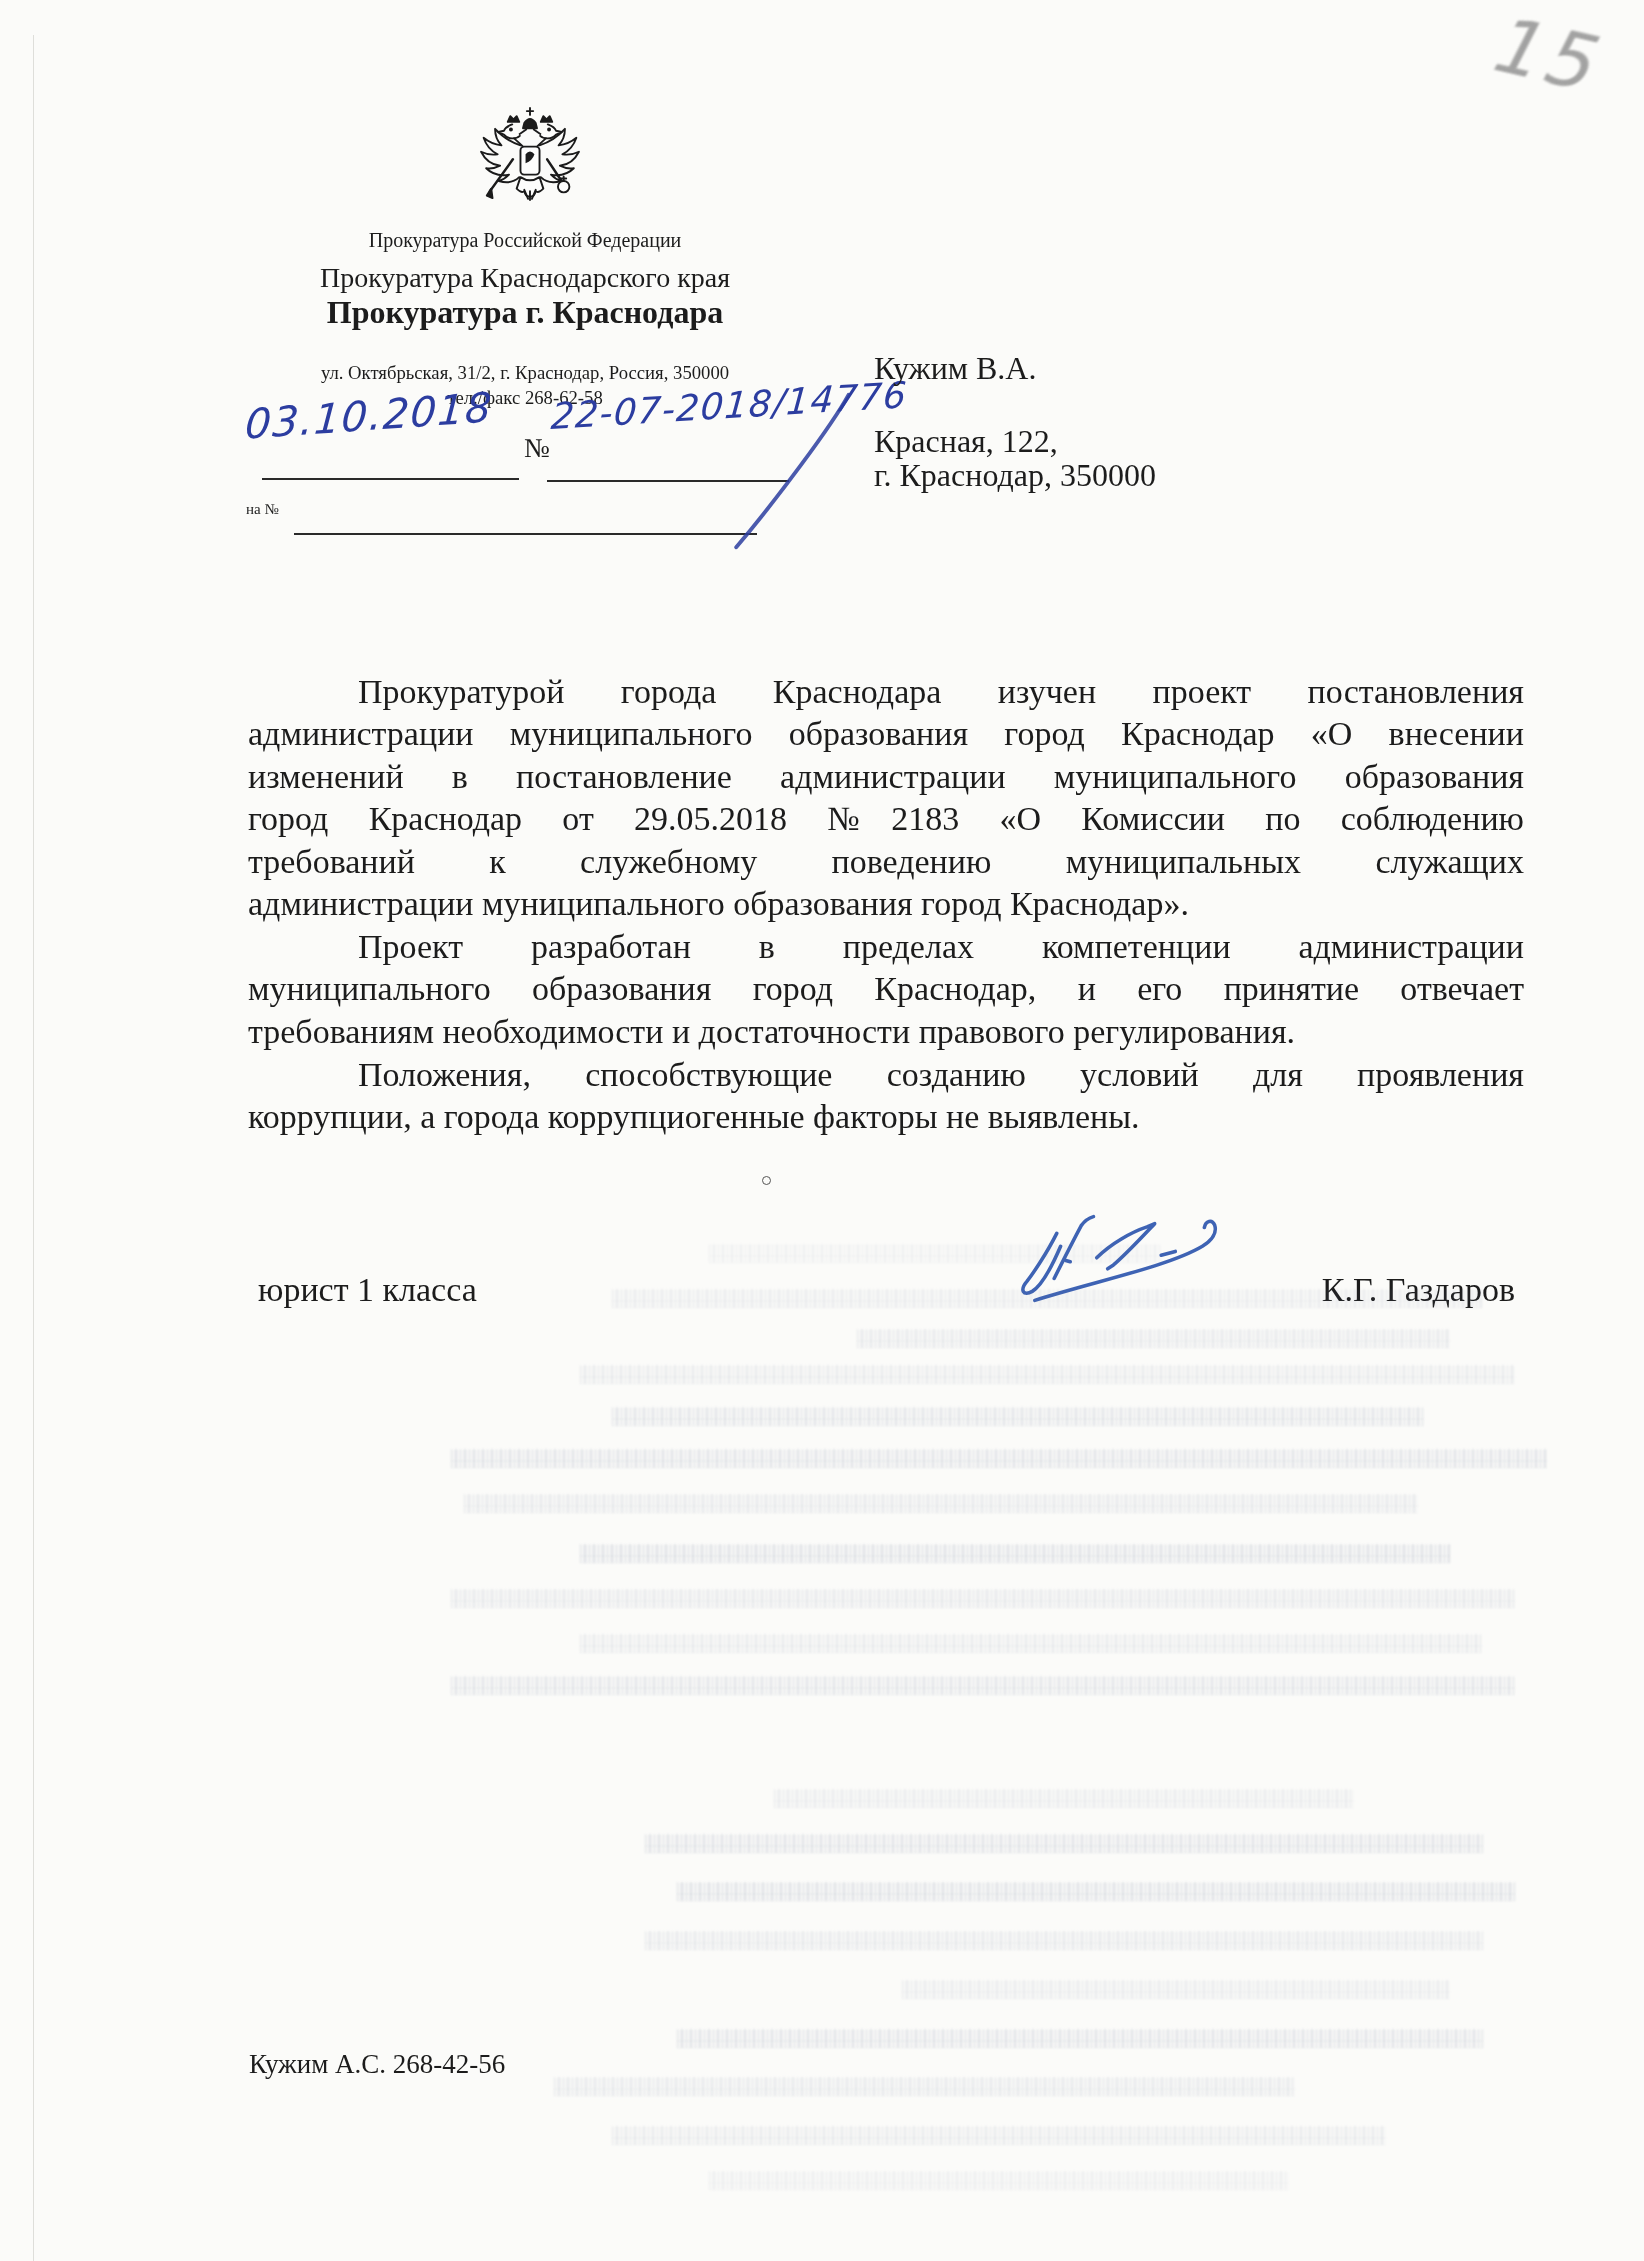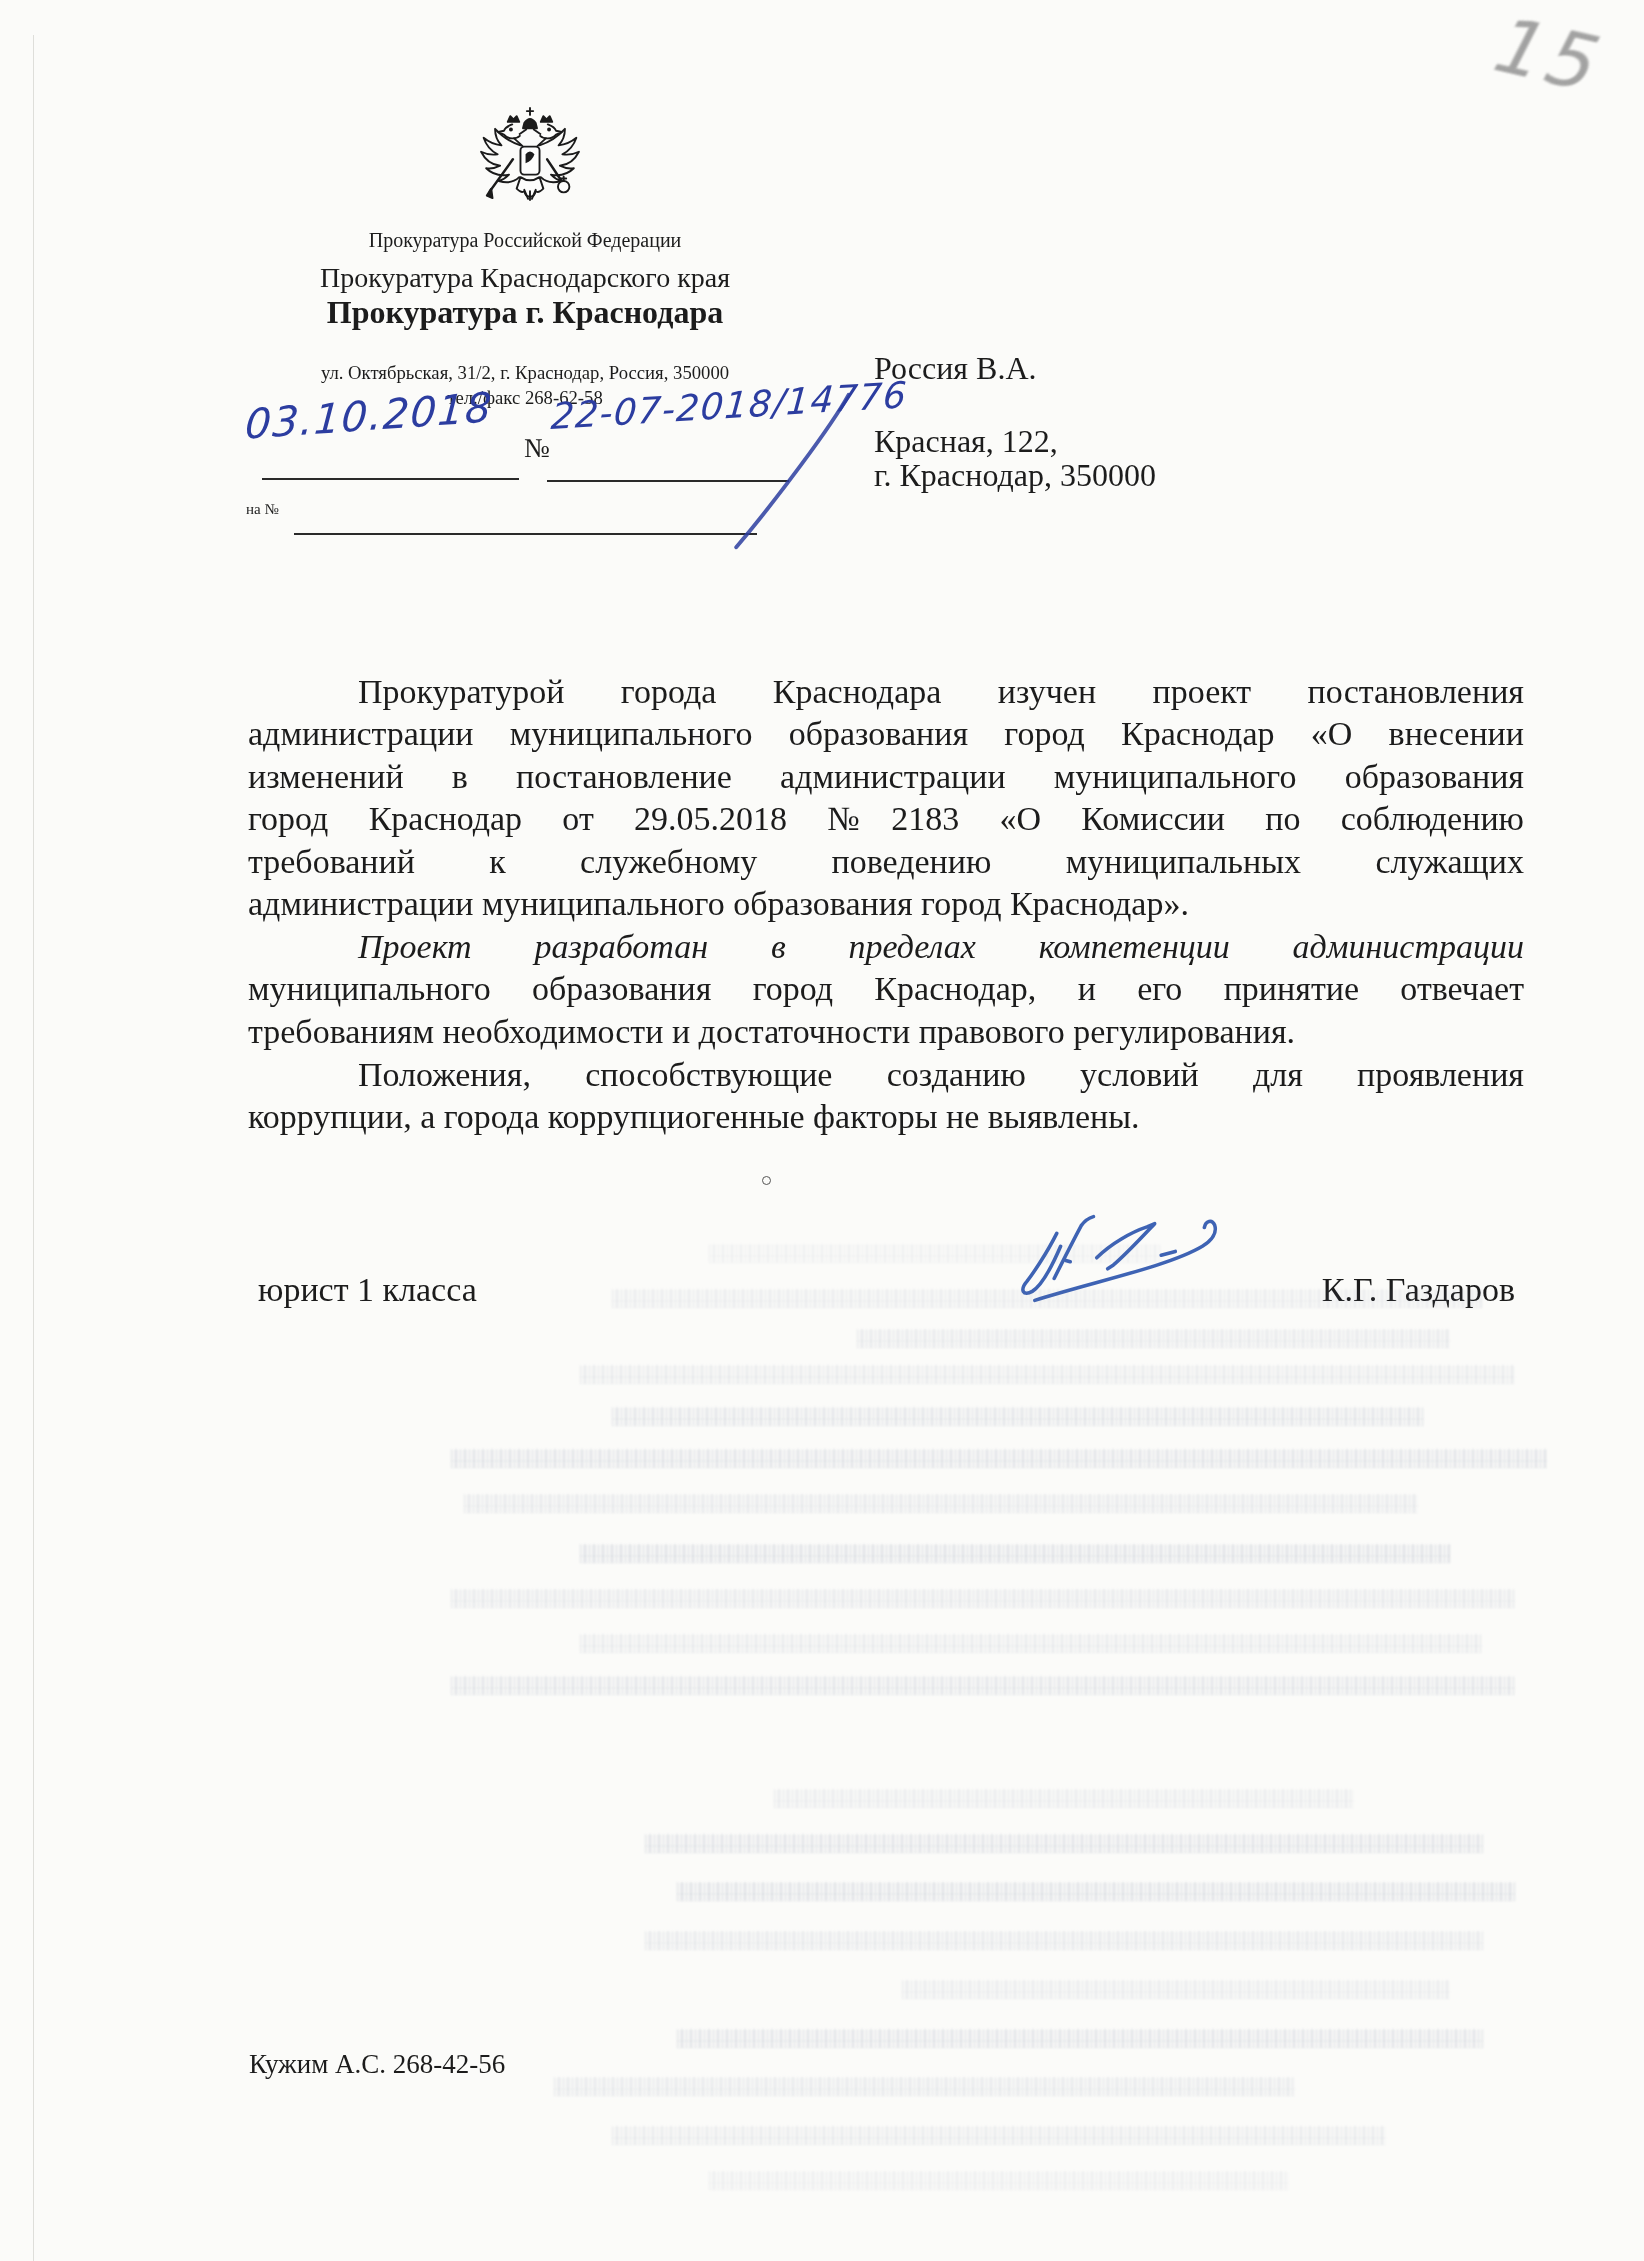--- a/index.html
+++ b/index.html
@@ -123,32 +123,32 @@
   <div class="abs ref-no-label">№</div>
   <div class="abs hand ref-number">22-07-2018/14776</div>
   <div class="abs uline ul-date"></div>
   <div class="abs uline ul-no"></div>
   <div class="abs ref-reply">на №</div>
   <div class="abs uline ul-reply"></div>
   <svg class="abs" style="left:722px;top:387px;width:142px;height:168px" viewBox="0 0 220 260">
     <path d="M196 12 C170 60 80 180 22 248" fill="none" stroke="#2c3da0" stroke-width="6" stroke-linecap="round" opacity=".85"></path>
   </svg>
 
-  <div class="abs rcp rcp-name">Россия В.А.</div>
+  <div class="abs rcp rcp-name">Кужим В.А.</div>
   <div class="abs rcp rcp-a1">Красная, 122,</div>
   <div class="abs rcp rcp-a2">г. Краснодар, 350000</div>
 
   <div id="body-block">
       <div class="body-line indent" style="top: 672px;">Прокуратурой города Краснодара изучен проект постановления</div>
       <div class="body-line" style="top: 714px;">администрации муниципального образования город Краснодар «О внесении</div>
       <div class="body-line" style="top: 757px;">изменений в постановление администрации муниципального образования</div>
       <div class="body-line" style="top: 799px;">город Краснодар от 29.05.2018 №2183 «О Комиссии по соблюдению</div>
       <div class="body-line" style="top: 842px;">требований к служебному поведению муниципальных служащих</div>
       <div class="body-line last" style="top: 884px;">администрации муниципального образования город Краснодар».</div>
-      <div class="body-line indent" style="top: 927px; font-style: italic;">Проект разработан в пределах компетенции администрации</div>
+      <div class="body-line indent" style="top: 927px;">Проект разработан в пределах компетенции администрации</div>
       <div class="body-line" style="top: 969px;">муниципального образования город Краснодар, и его принятие отвечает</div>
       <div class="body-line last" style="top: 1012px;">требованиям необходимости и достаточности правового регулирования.</div>
       <div class="body-line indent" style="top: 1055px;">Положения, способствующие созданию условий для проявления</div>
       <div class="body-line last" style="top: 1097px;">коррупции, а города коррупциогенные факторы не выявлены.</div>
     </div>
 
   <div class="abs sign-mark"></div>
   <div class="abs sign2">юрист 1 класса</div>
   <div class="abs sign-name">К.Г. Газдаров</div>
 

